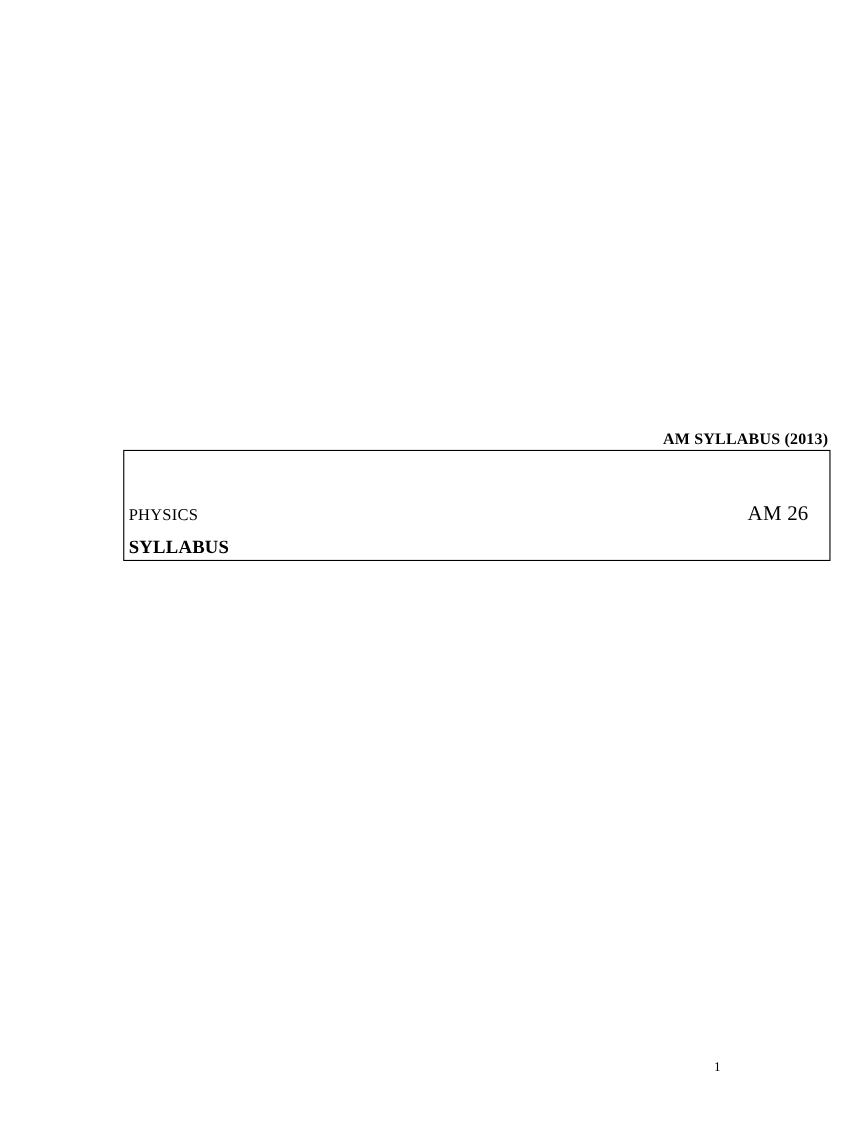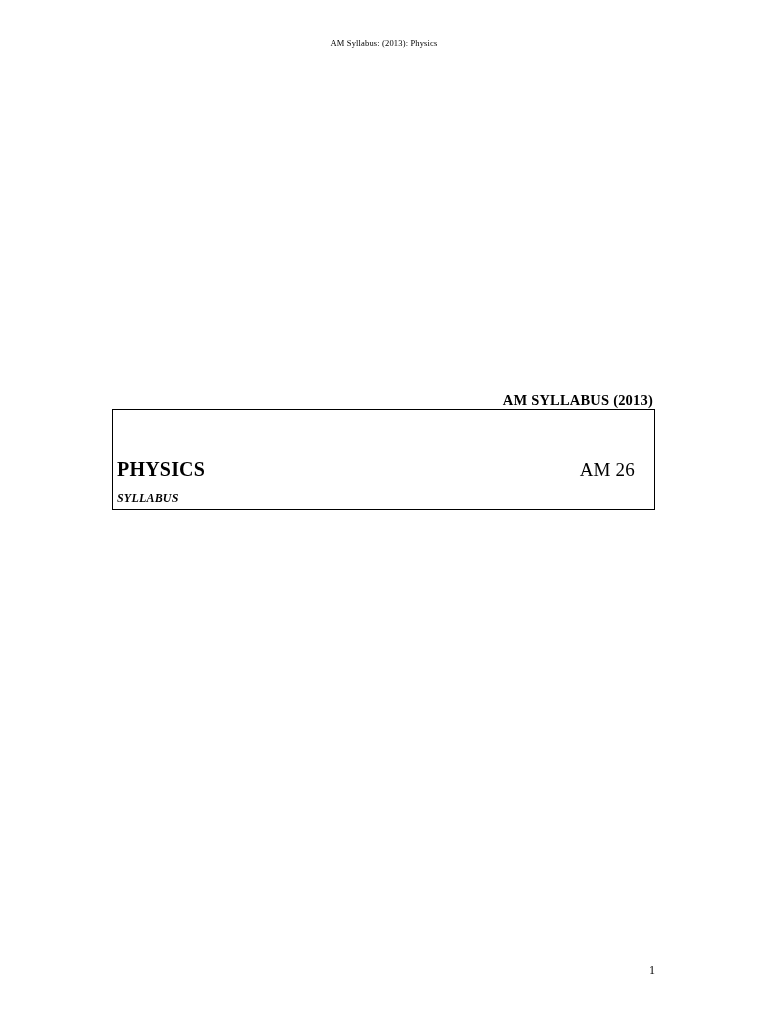--- a/index.html
+++ b/index.html
@@ -35,21 +35,21 @@
     letter-spacing: 0.15px;
     color: #000000;
     white-space: nowrap;
   }
 
   
   .title-block {
     position: absolute;
     left: 112px;
     top: 391px;
-    width: 543px;
+    width: 643px;
   }
 
   .syllabus-series-line {
     font-size: 14.5px;
     font-weight: bold;
     text-align: right;
     line-height: 18px;
     letter-spacing: 0.2px;
     padding-right: 2px;
     white-space: nowrap;
@@ -69,43 +69,42 @@
     left: 0;
     right: 0;
     display: flex;
     justify-content: space-between;
     align-items: baseline;
     padding: 0 19px 0 4px;
     box-sizing: border-box;
   }
 
   .subject-name {
-    font-size: 20px;
-    font-weight: bold;
+    font-size: 15px;
+    font-weight: normal;
     line-height: 24px;
     letter-spacing: 0.2px;
     white-space: nowrap;
     margin-top: 46px;
   }
 
   .subject-code {
     font-size: 19px;
     font-weight: normal;
     line-height: 24px;
     letter-spacing: 0.2px;
     white-space: nowrap;
   }
 
   .doc-type {
     position: absolute;
     left: 4px;
     bottom: 0px;
-    font-size: 12px;
+    font-size: 17px;
     font-weight: bold;
-    font-style: italic;
     line-height: 22px;
     letter-spacing: 0.2px;
     white-space: nowrap;
   }
 
   
   .page-number {
     position: absolute;
     left: 0;
     top: 963px;
@@ -114,21 +113,20 @@
     font-size: 12px;
     font-weight: 400;
     color: #000000;
   }
 </style>
 </head>
 <body>
 
 <div class="page">
 
-  <div class="running-header">AM Syllabus: (2013): Physics</div>
 
   <div class="title-block">
 
     <div class="syllabus-series-line">AM SYLLABUS (2013)</div>
 
     <div class="title-box">
 
       <div class="title-row">
         <span class="subject-name">PHYSICS</span>
         <span class="subject-code">AM 26</span>

